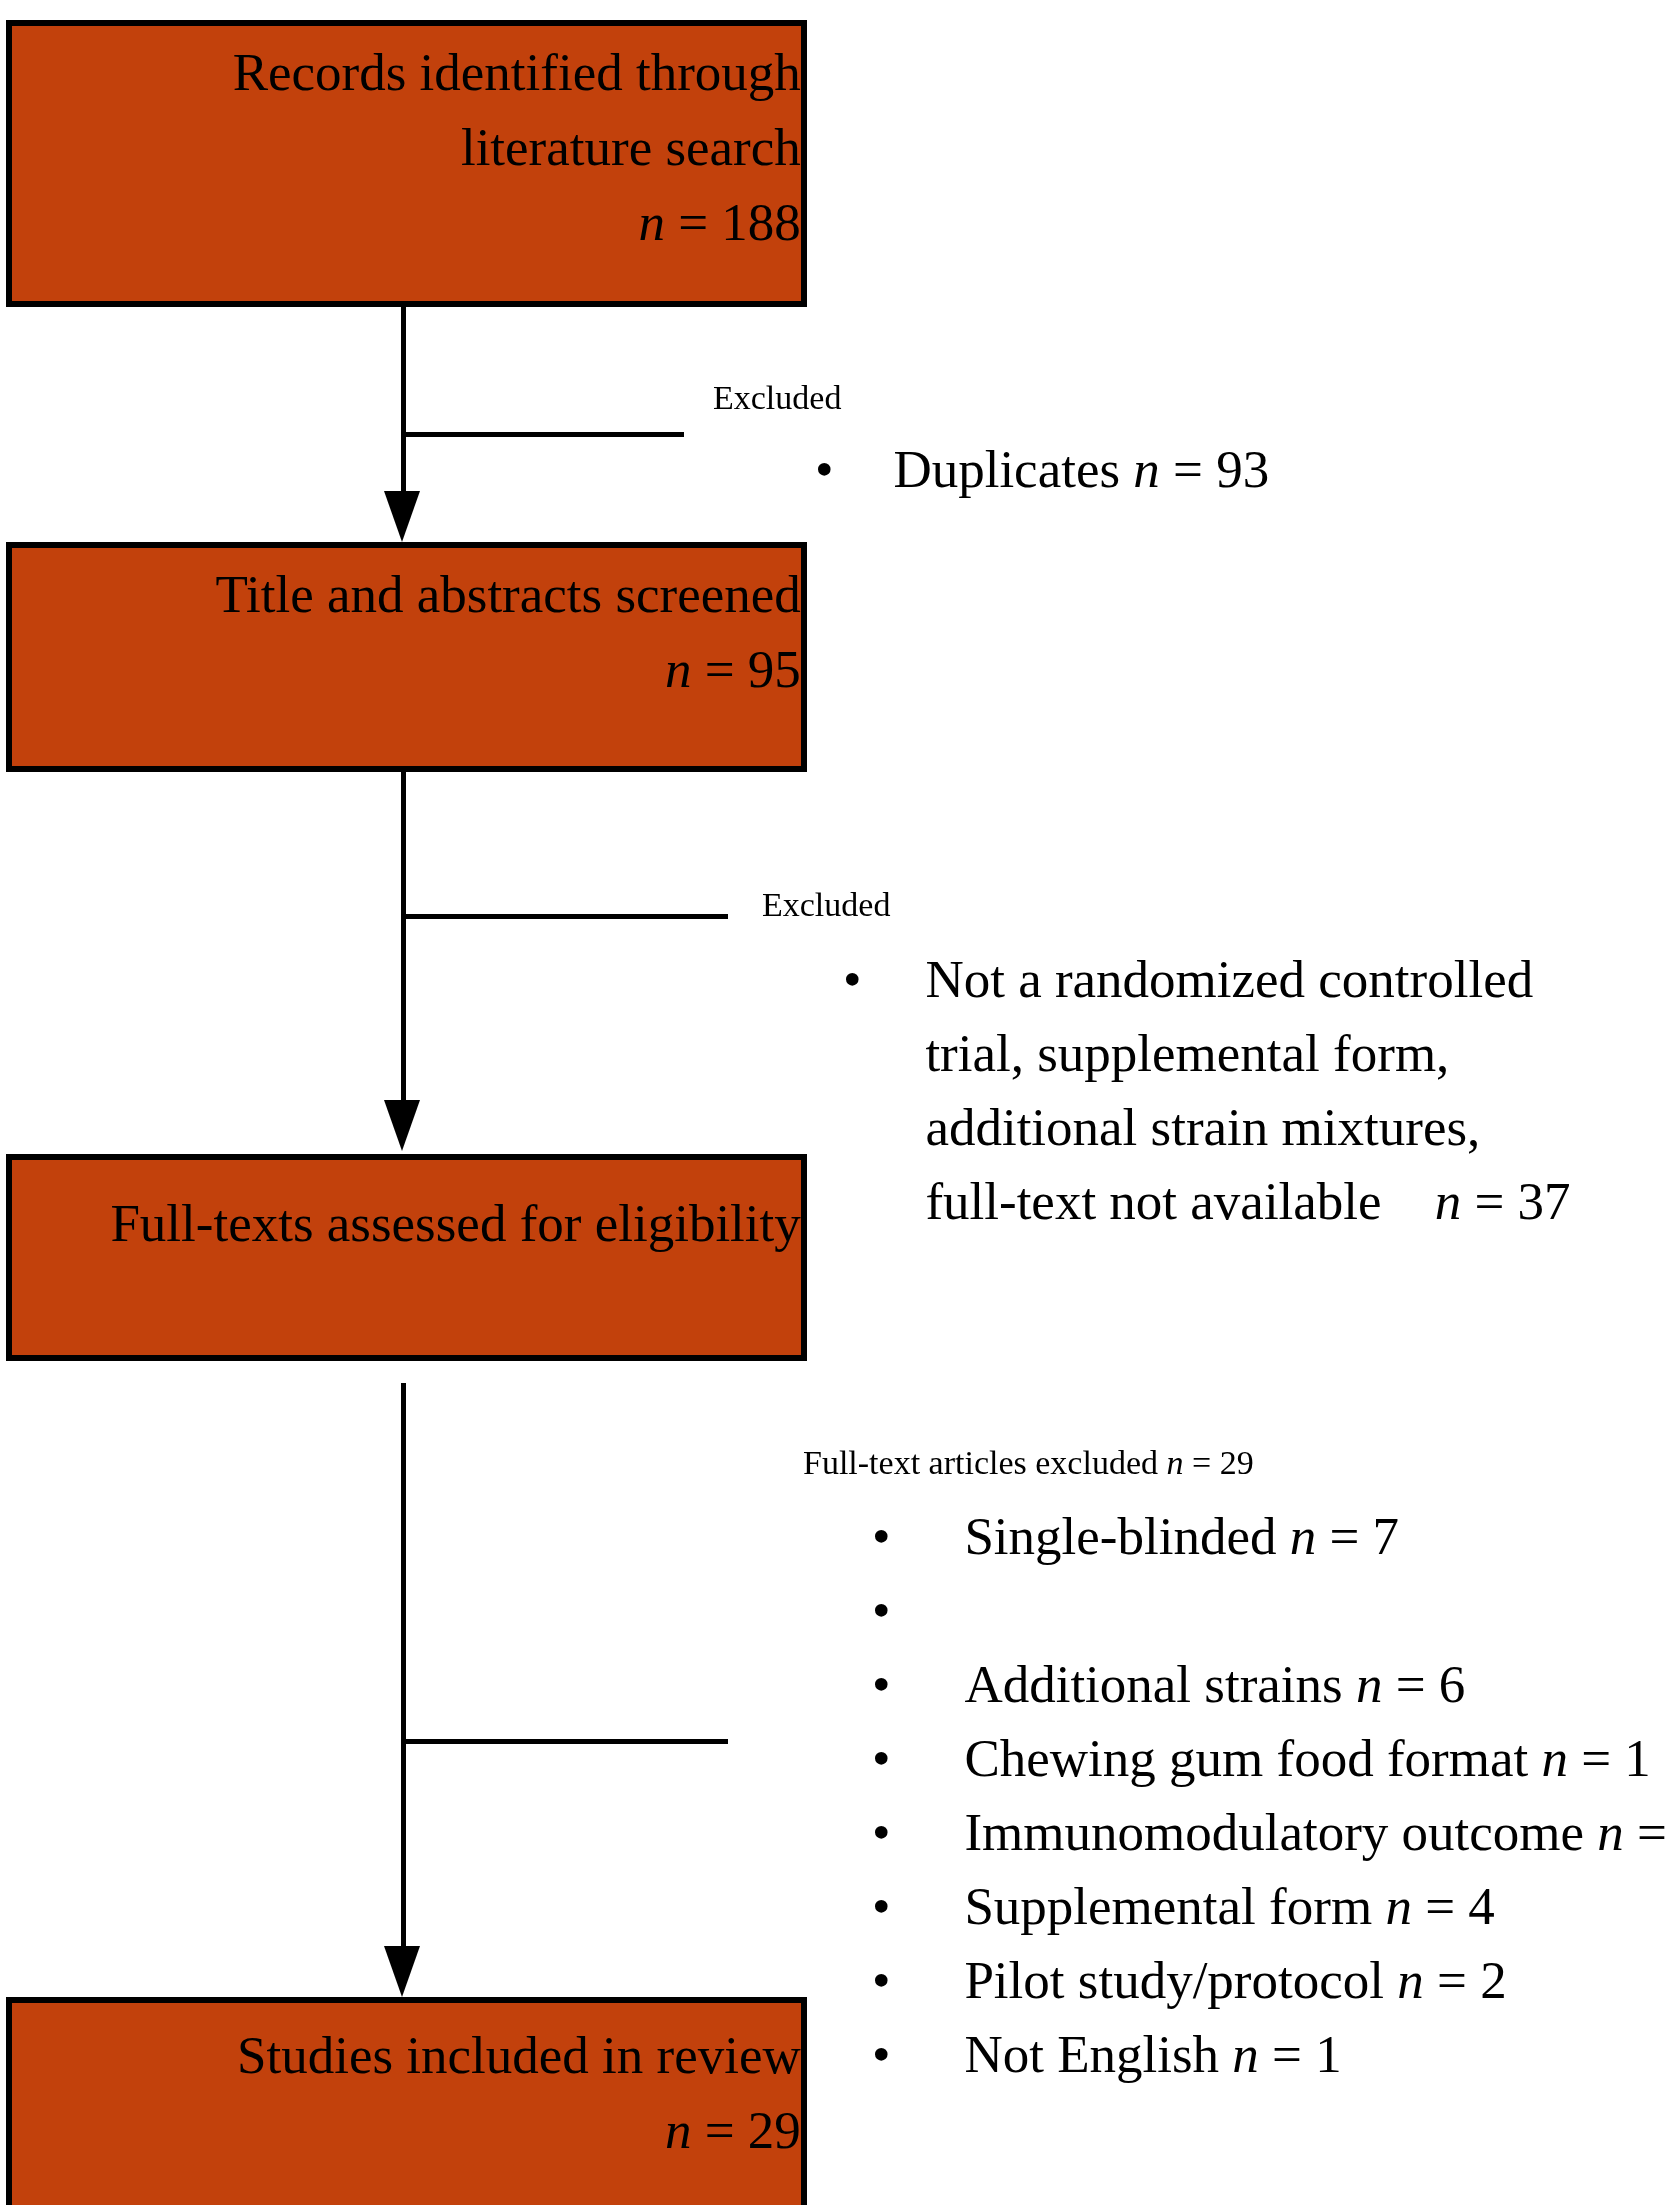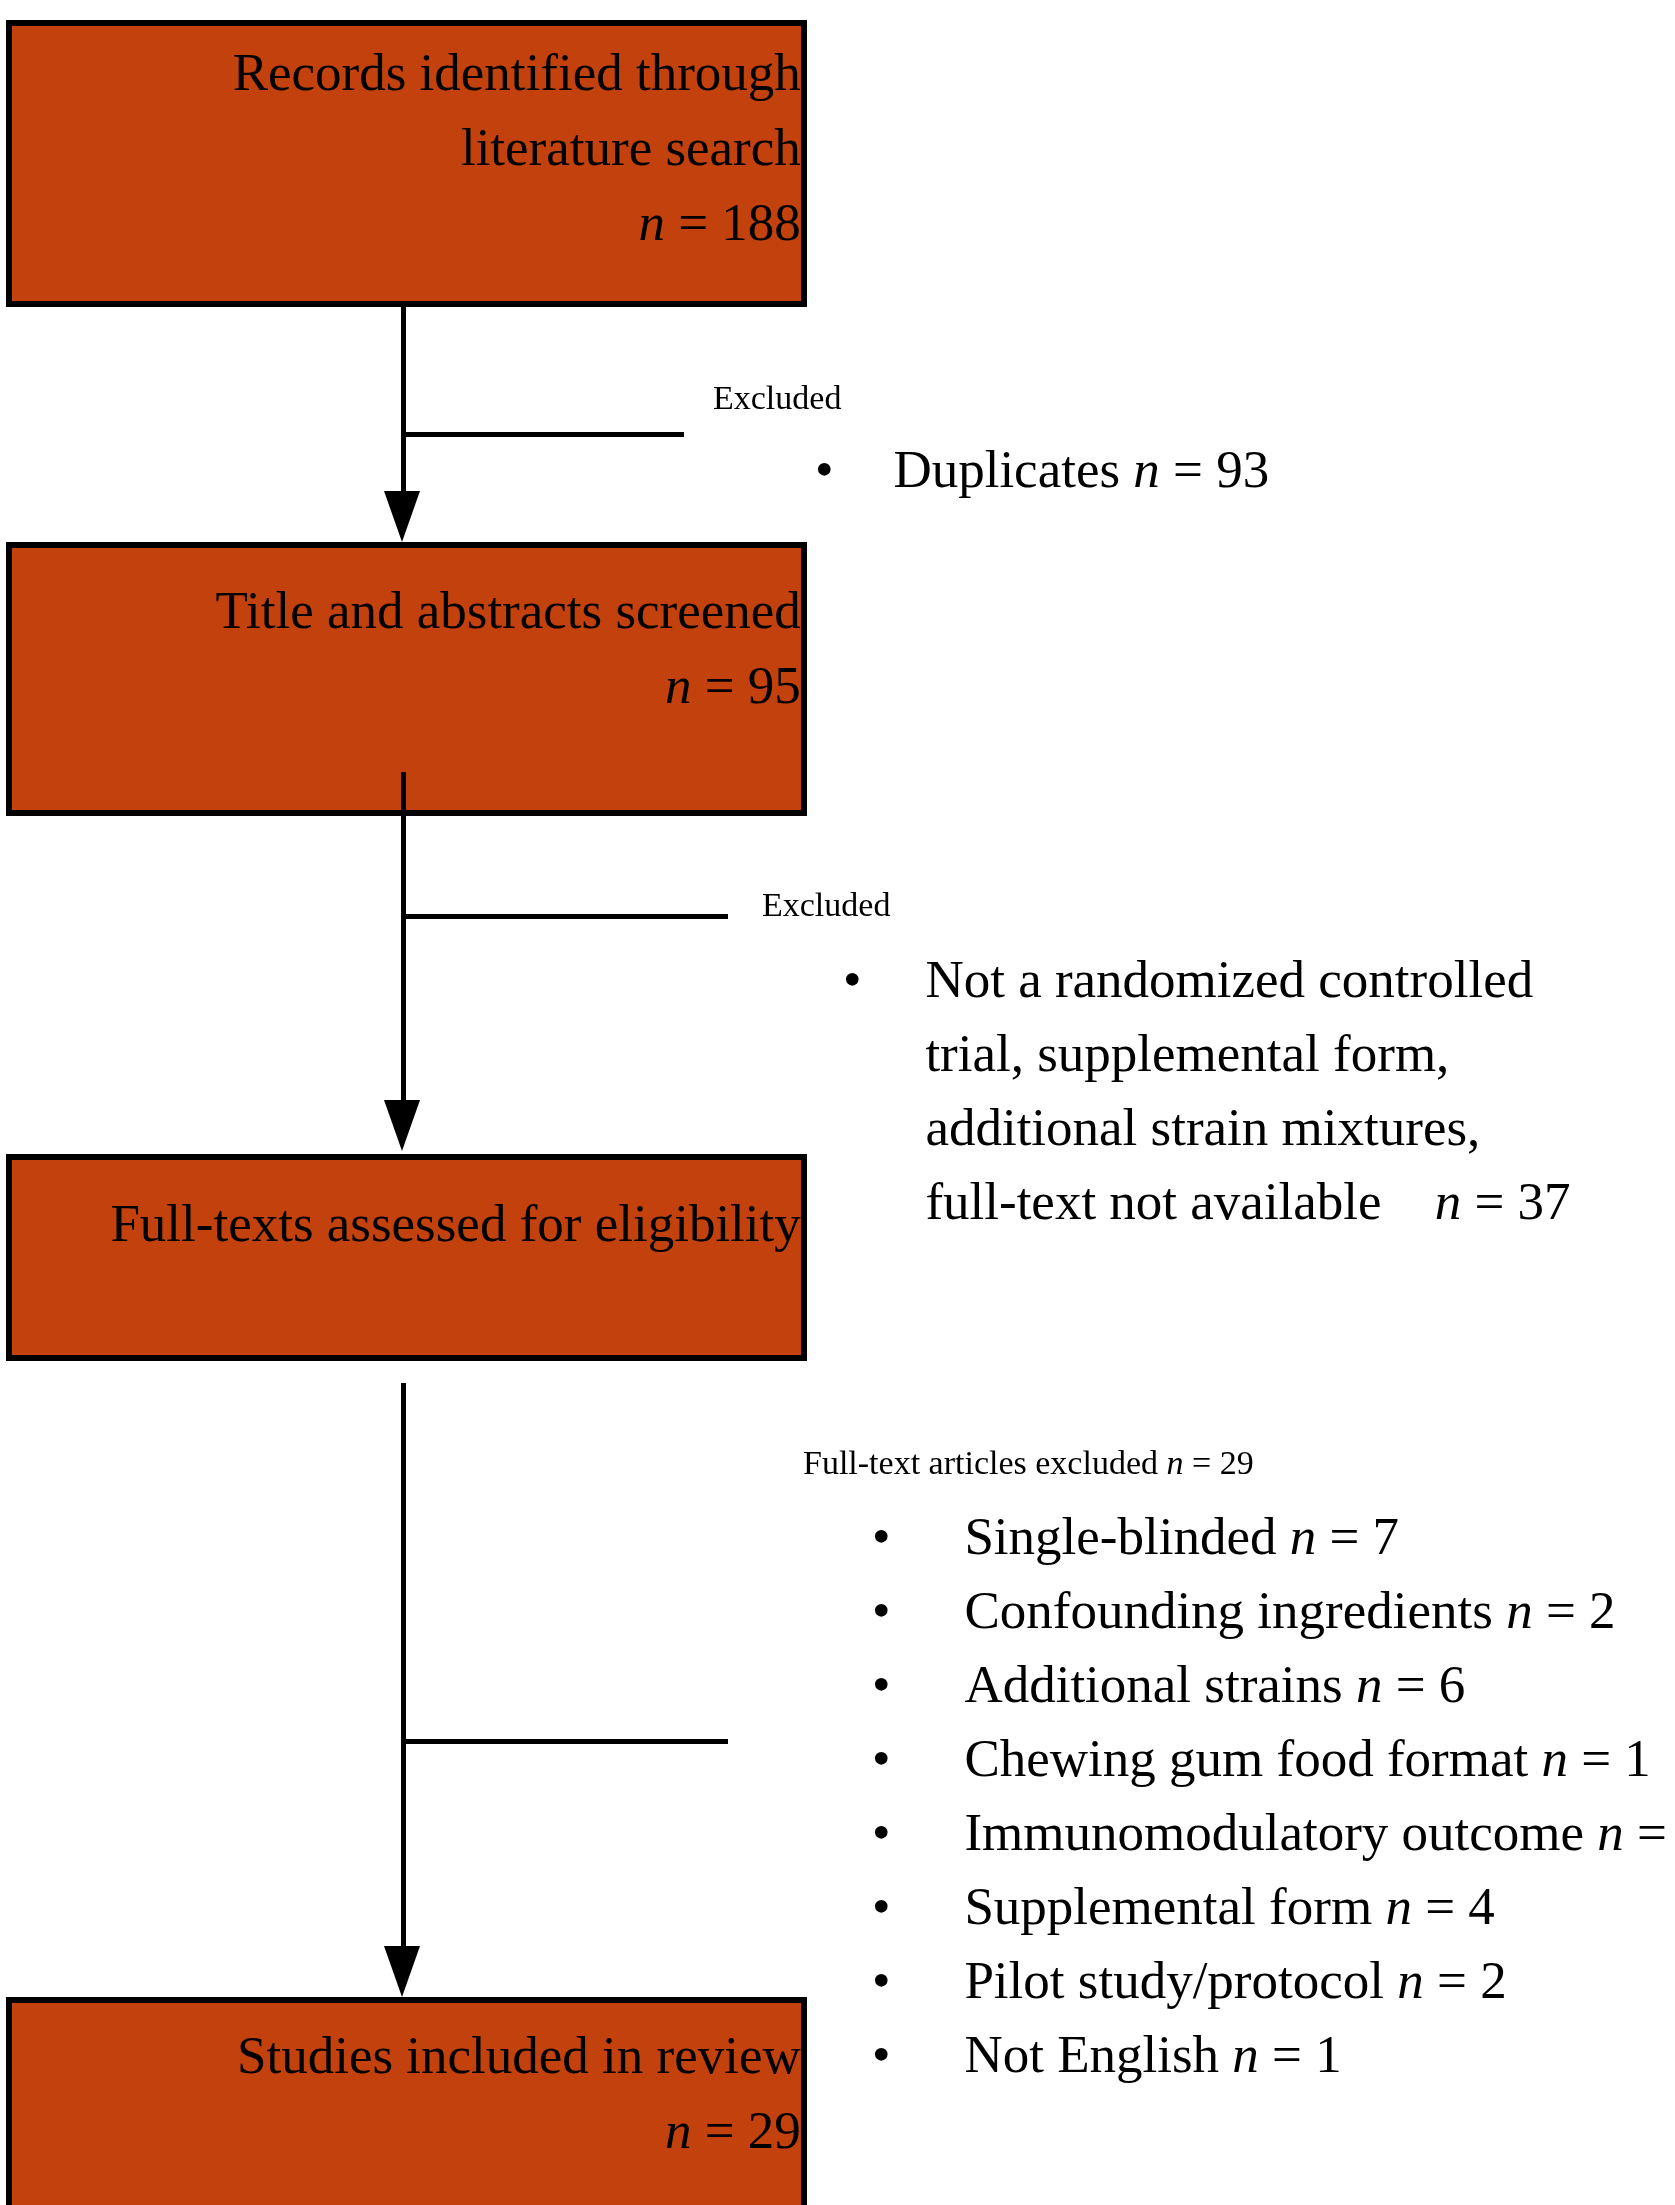--- a/index.html
+++ b/index.html
@@ -20,21 +20,21 @@
     width: 801px;
     border: 6.4px solid #000000;
     box-sizing: border-box;
     background: #c2410c;
     text-align: right;
     font-size: 53px;
     line-height: 75px;
     white-space: nowrap;
   }
   #box1 { top: 20px;   height: 287px; padding-top: 8.7px; }
-  #box2 { top: 542px;  height: 274px; padding-top: 25px; }
+  #box2 { top: 542px;  height: 230px; padding-top: 9px; }
   #box3 { top: 1154px; height: 207px; padding-top: 26px; }
   #box4 { top: 1997px; height: 238px; padding-top: 14.5px; }
 
   .vline {
     position: absolute;
     left: 401px;
     width: 4.6px;
     background: #000000;
   }
   #vline1 { top: 307px;  height: 187px; }
@@ -153,21 +153,20 @@
 
 <div class="ex-label" id="ex3-heading"><span>Full-text articles excluded </span><i>n</i><span> = 29</span></div>
 
 <div id="ex3-list">
   <div class="bullet-row">
     <span class="bullet-glyph">•</span>
     <span class="item-text"><span>Single-blinded </span><i>n</i><span> = 7</span></span>
   </div>
   <div class="bullet-row">
     <span class="bullet-glyph">•</span>
-    <span class="item-text"><span>Confounding ingredients </span><i>n</i><span> = 2</span></span>
   </div>
   <div class="bullet-row">
     <span class="bullet-glyph">•</span>
     <span class="item-text"><span>Additional strains </span><i>n</i><span> = 6</span></span>
   </div>
   <div class="bullet-row">
     <span class="bullet-glyph">•</span>
     <span class="item-text"><span>Chewing gum food format </span><i>n</i><span> = 1</span></span>
   </div>
   <div class="bullet-row">

